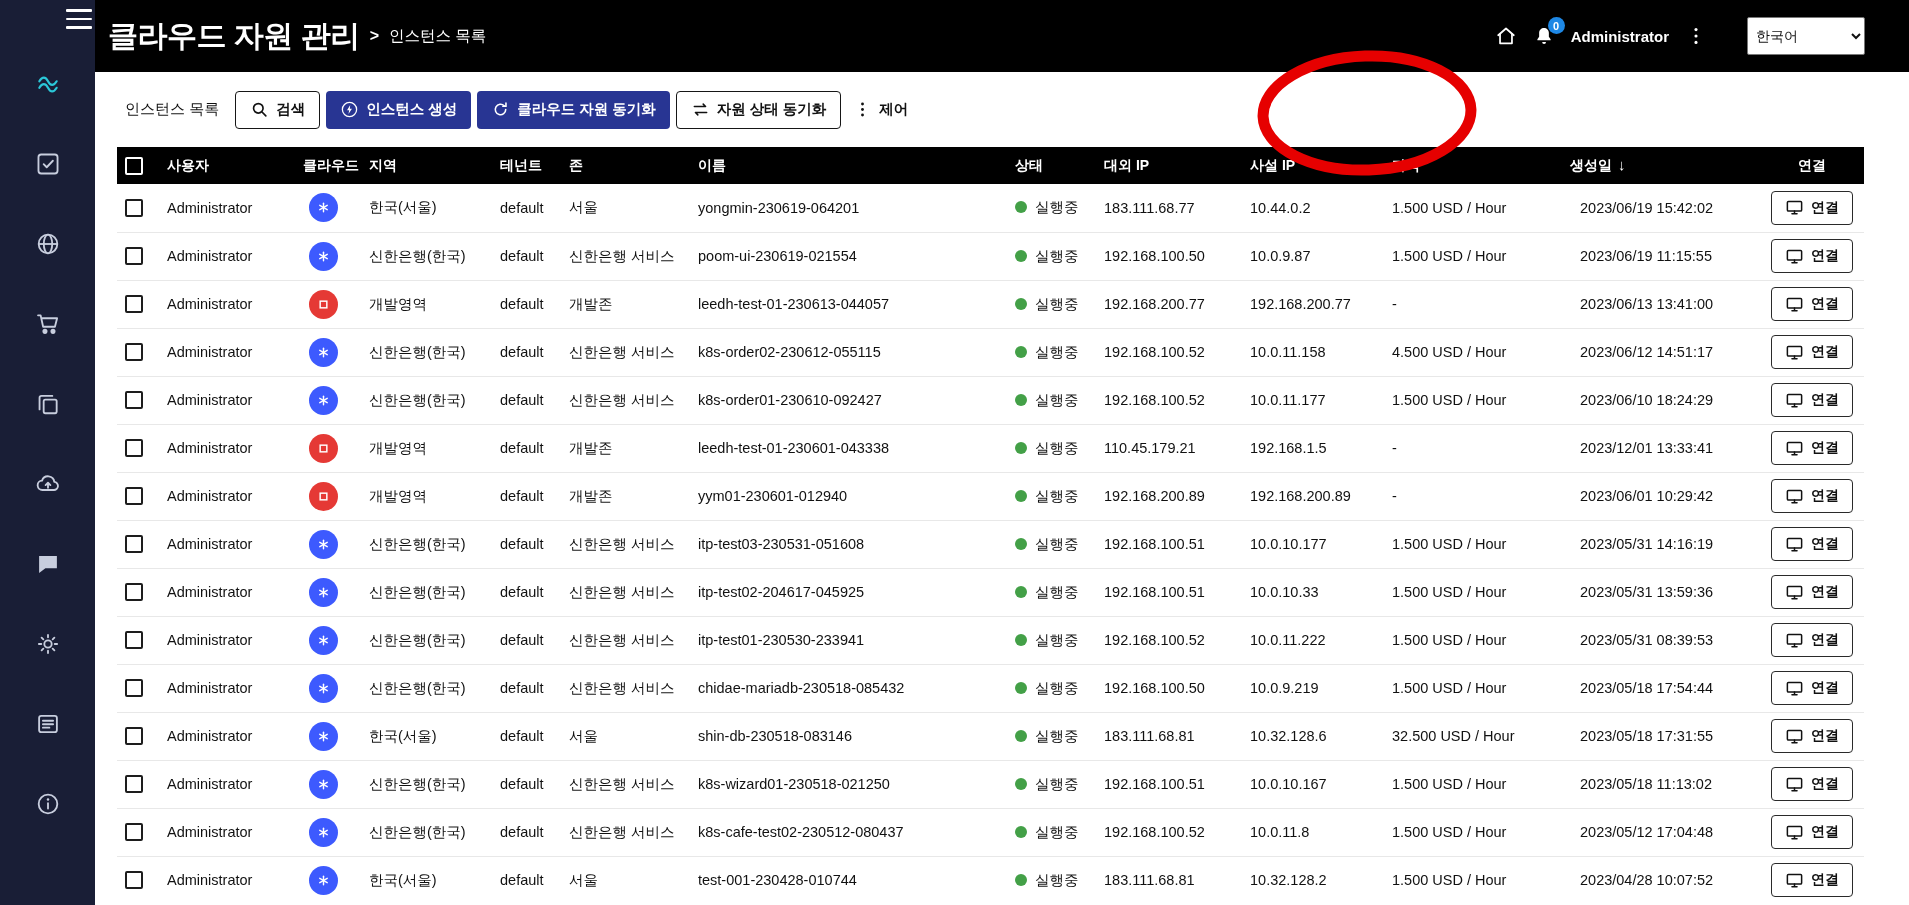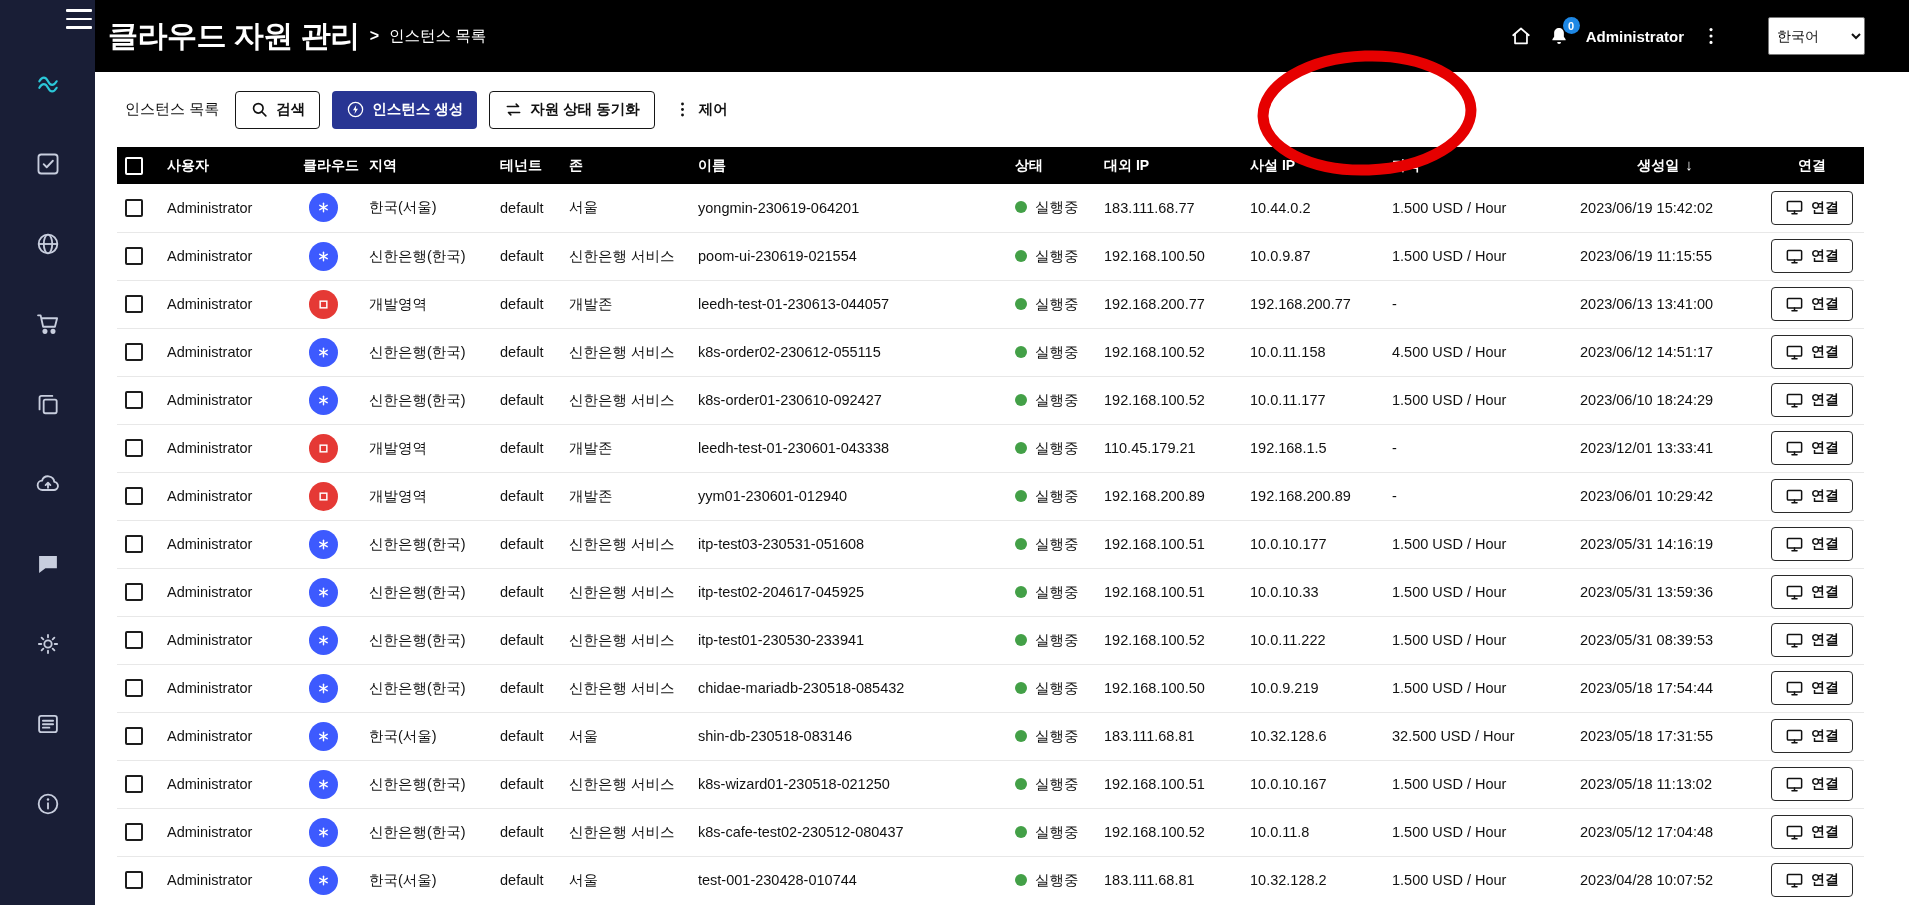--- a/index.html
+++ b/index.html
@@ -28,49 +28,49 @@
   .page-title{font-size:30px;font-weight:700;letter-spacing:-.5px}
   .crumb-sep{font-size:16px;font-weight:700;margin:0 10px}
   .crumb{font-size:15.5px;font-weight:400}
   .top-right{margin-left:auto;display:flex;align-items:center;gap:16px}
   .top-ic{width:22px;height:22px;color:#fff;cursor:pointer;position:relative;flex:none}
   .top-ic svg{width:22px;height:22px}
   .badge{position:absolute;top:-8px;right:-10px;min-width:17px;height:17px;border-radius:9px;
     background:var(--badge,#1e88e5);color:#fff;font-size:11px;font-weight:700;
     display:flex;align-items:center;justify-content:center;padding:0 3px}
   .username{font-size:15px;font-weight:700}
-  .lang-select{width:97px;height:38px;background:#fff;color:#111;font-size:14px;
-    font-family:inherit;border:1px solid #777;border-radius:2px;padding:0 4px;margin-left:30px}
+  .lang-select{width:118px;height:38px;background:#fff;color:#111;font-size:14px;
+    font-family:inherit;border:1px solid #777;border-radius:2px;padding:0 4px;margin-left:24px}
 
   
   .toolbar{height:75px;background:#fff;display:flex;align-items:center;
     padding:0 44px 0 30px;flex:none;position:relative}
   .toolbar-label{font-size:15px;color:#111;margin-right:16px;white-space:nowrap}
   .search-input{flex:0 0 946px;height:50px;border:1px solid #8a8a8a;border-radius:4px;
     padding:0 16px;font-size:15.5px;color:#222;font-family:inherit;margin-right:18px}
   .search-input::placeholder{color:#444;opacity:1}
   .btn{height:38px;display:inline-flex;align-items:center;gap:7px;border-radius:4px;
     font-size:14.5px;font-weight:700;cursor:pointer;border:none;padding:0 14px;
     font-family:inherit;white-space:nowrap;flex:none}
   .btn svg{flex:none}
   .btn-outline{background:#fff;border:1px solid #161616;color:#111}
   .btn-primary{background:var(--primary-button,#283593);color:#fff}
   .btn-ghost{background:transparent;color:#111;padding:0 6px;margin-left:auto}
-  .btn+.btn{margin-left:12px}
+  .btn+.btn{margin-left:6px}
 
   
   .table-wrap{margin:0 45px 8px 22px;flex:1;overflow:hidden}
   table{width:100%;border-collapse:collapse;table-layout:fixed}
   thead th{background:var(--table-header-bg,#000);color:#fff;height:37px;font-size:14px;
     font-weight:700;text-align:left;white-space:nowrap}
   tbody td{height:48px;border-bottom:1px solid #e8e8e8;font-size:14.5px;color:#111;
     white-space:nowrap;overflow:hidden}
   .col-check{padding-left:8px;width:50px}
   th.c-created,{text-align:center}
-  th.c-created{text-align:center}
+  th.c-created{text-align:left}
   td.c-created{padding-left:10px}
   th.c-connect,td.c-connect{text-align:center}
   .cb{appearance:none;-webkit-appearance:none;width:18px;height:18px;border:2px solid #1d1d1d;
     border-radius:2px;background:transparent;cursor:pointer;display:inline-block;vertical-align:middle}
   thead .cb{border-color:#fff}
   .sort{font-size:15px;font-weight:400;margin-left:6px;cursor:pointer}
   .dot{display:inline-block;width:12px;height:12px;border-radius:50%;
     background:var(--status-running,#43a047);margin-right:8px;vertical-align:-1px}
   .cloud-ic{width:29px;height:29px;border-radius:50%;display:inline-flex;margin-left:6px;
     align-items:center;justify-content:center;vertical-align:middle}
@@ -204,20 +204,27 @@
             <path d="M15.2 15.2l4.8 4.8"></path>
           </svg>
         <span>검색</span>
       </button>
       <button class="btn btn-primary">
         <svg width="19" height="19" viewBox="0 0 24 24">
             <circle cx="12" cy="12" r="9" fill="none" stroke="#fff" stroke-width="1.6"></circle>
             <path d="M12.9 6.3L8.9 13h2.7l-.9 4.7 4.4-6.7h-2.7l.5-4.7z" fill="#fff"></path>
           </svg>
         <span>인스턴스 생성</span>
+      </button>
+      <button class="btn btn-primary">
+        <svg width="19" height="19" viewBox="0 0 24 24" fill="none" stroke="#fff" stroke-width="2" stroke-linecap="round">
+            <path d="M18.6 12a6.6 6.6 0 11-1.9-4.65"></path>
+            <path d="M18.9 3.8v4h-4"></path>
+          </svg>
+        <span>클라우드 자원 동기화</span>
       </button>
       <button class="btn btn-outline">
         <svg width="19" height="19" viewBox="0 0 24 24" fill="none" stroke="#111" stroke-width="1.9" stroke-linecap="round" stroke-linejoin="round">
             <path d="M4.2 8.2h14.2l-3-3"></path>
             <path d="M19.8 15.8H5.6l3 3"></path>
           </svg>
         <span>자원 상태 동기화</span>
       </button>
       <button class="btn btn-ghost">
         <svg width="19" height="19" viewBox="0 0 24 24">

